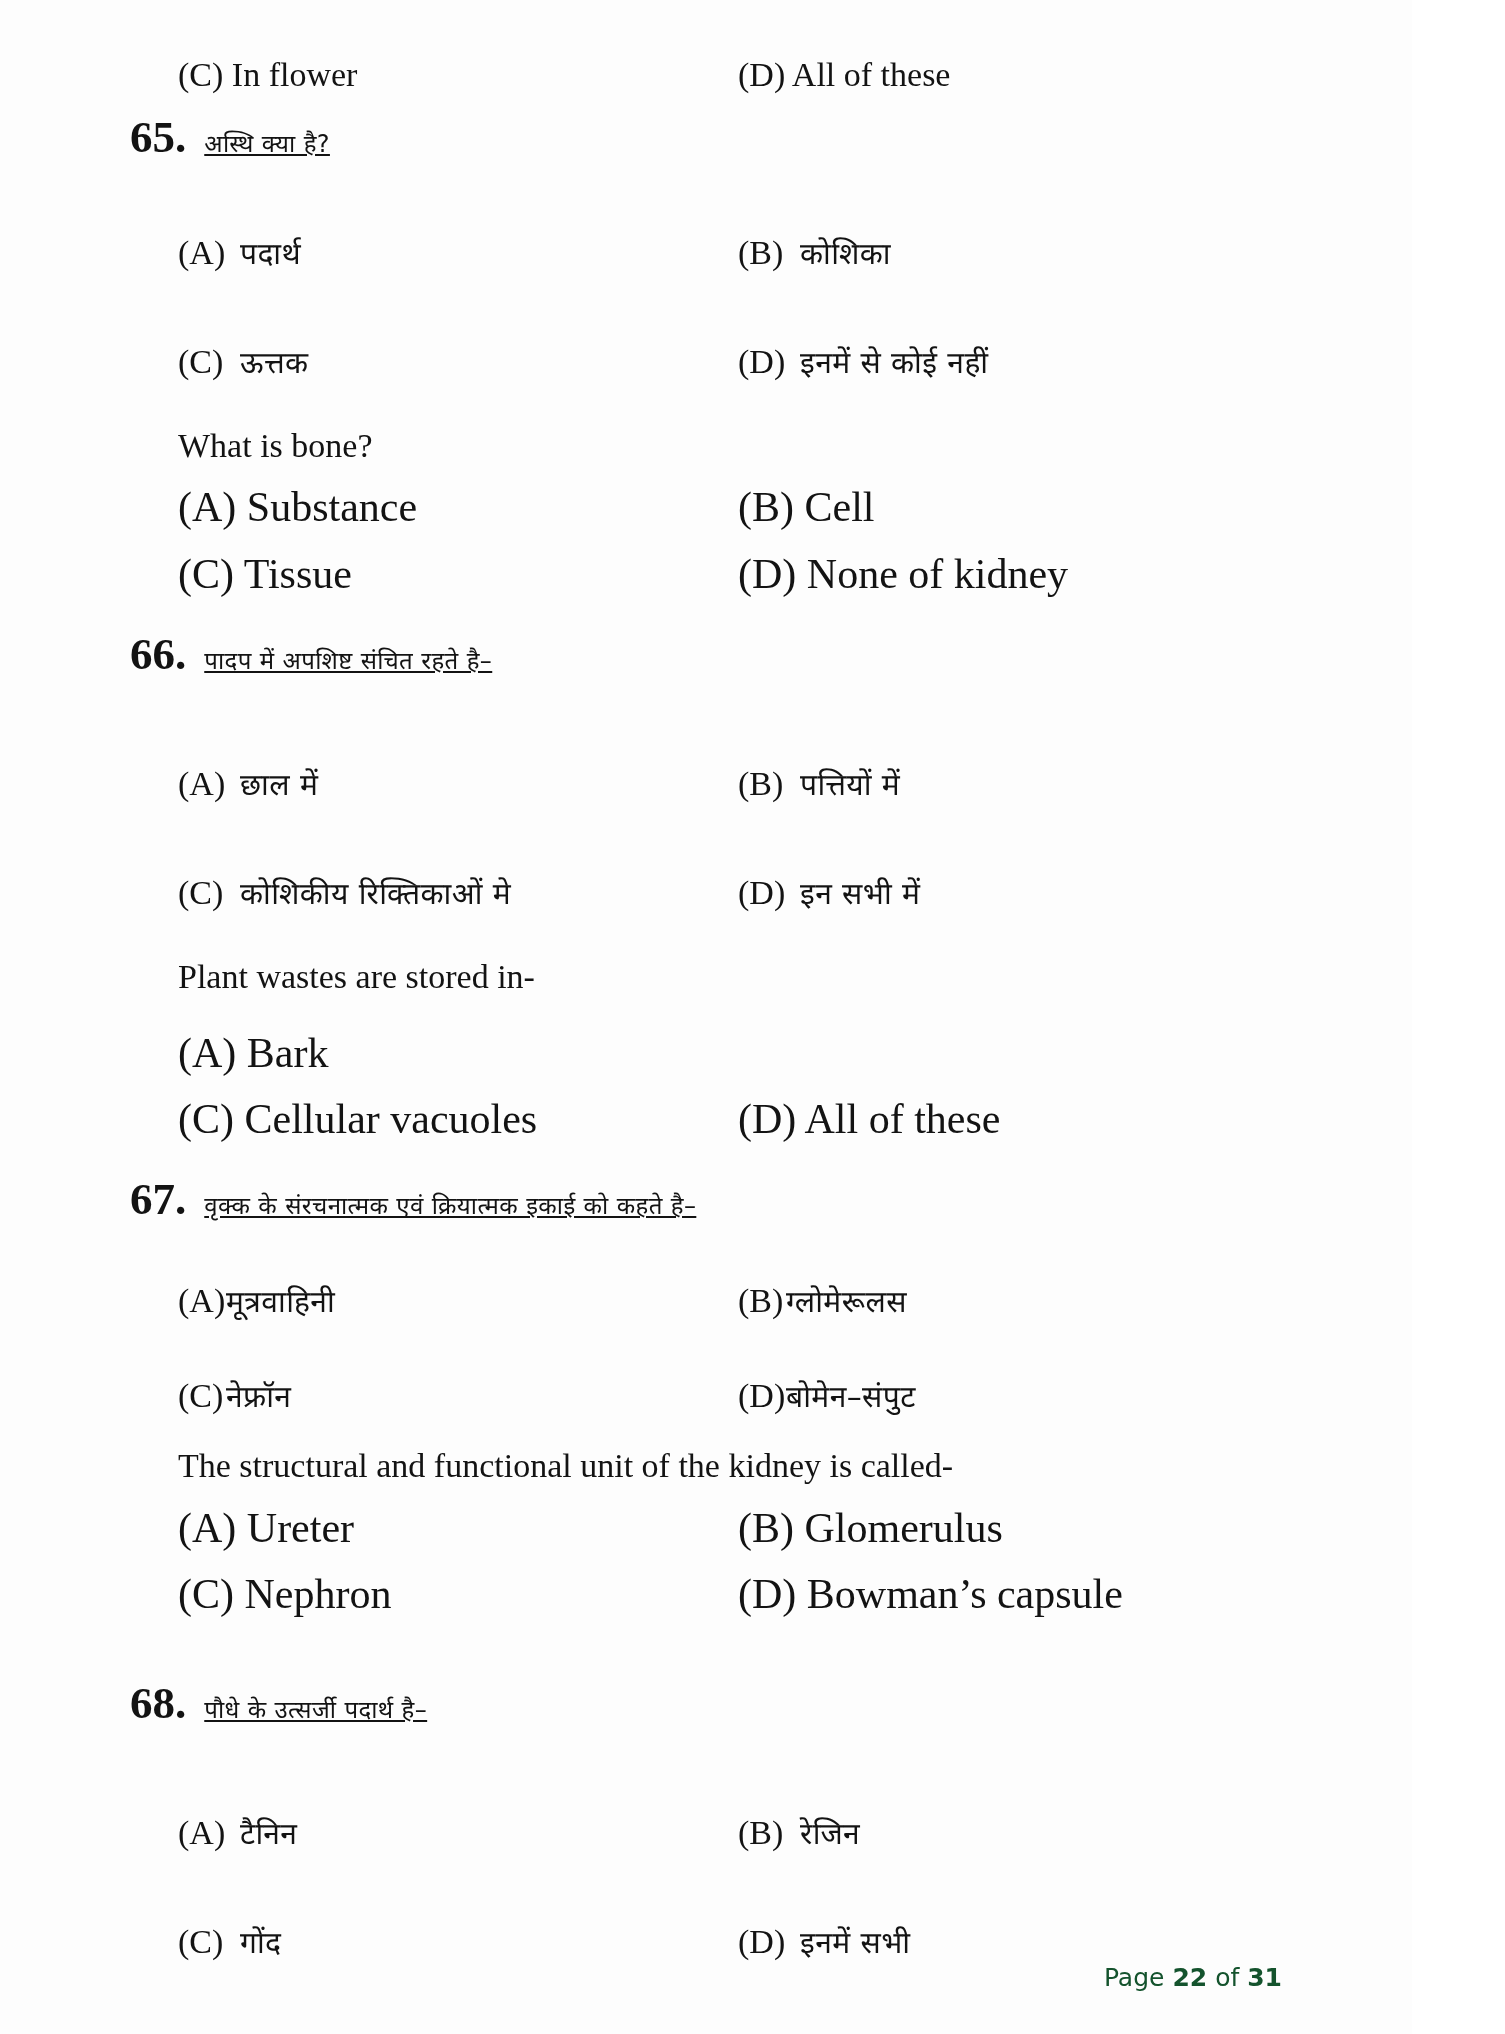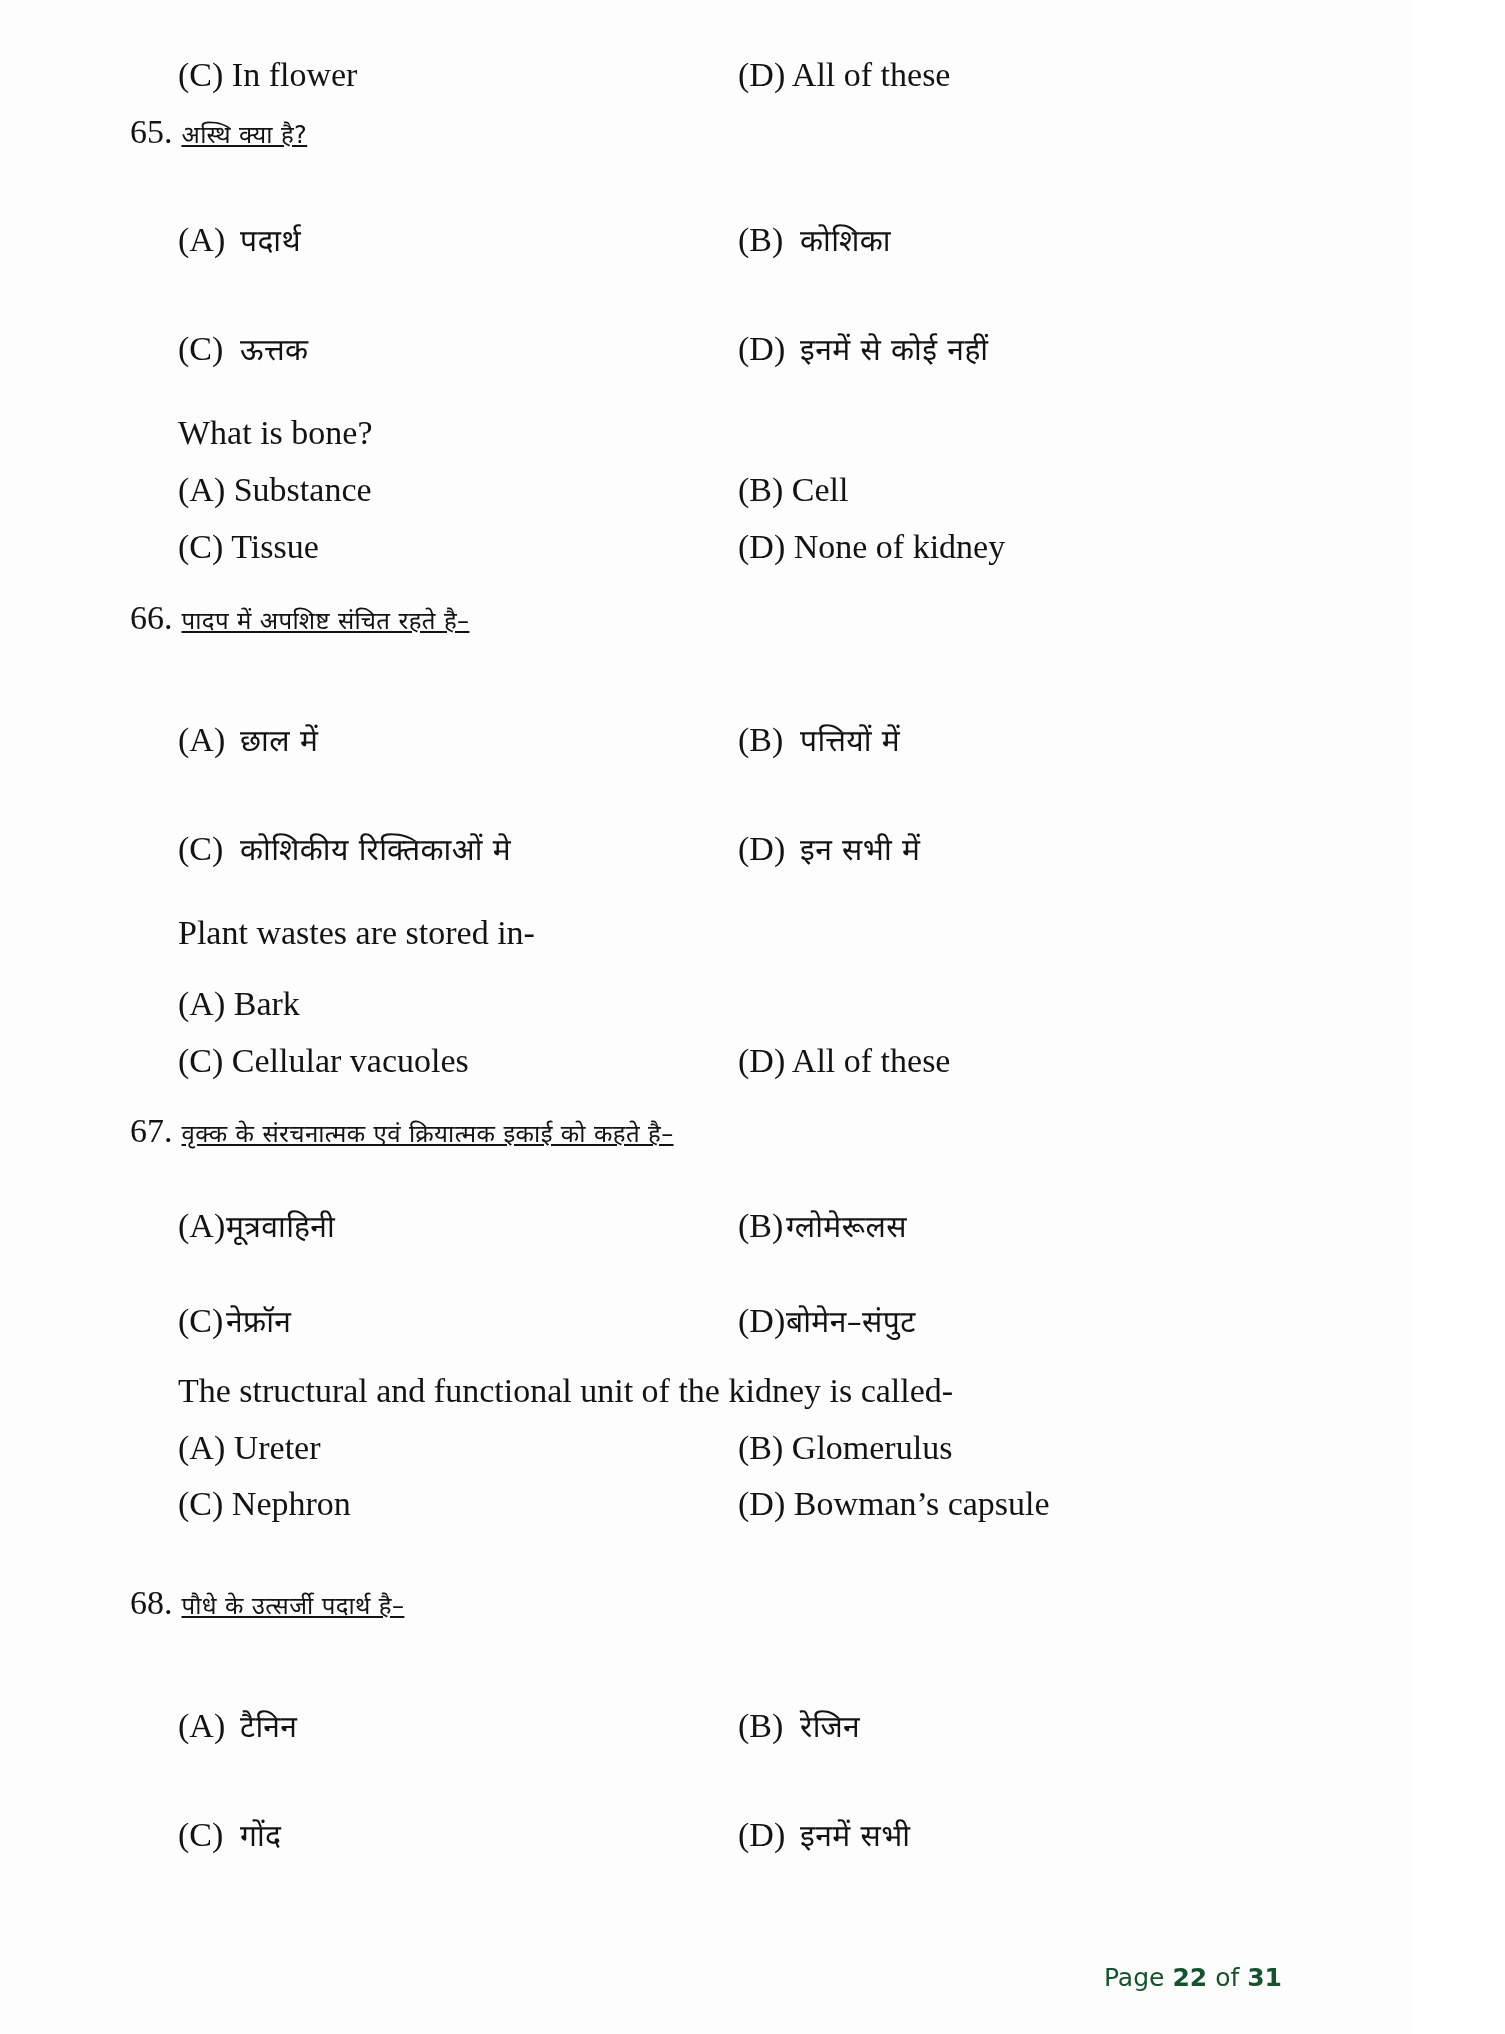--- a/index.html
+++ b/index.html
@@ -37,44 +37,45 @@
   .col-right {
     flex: 1 1 auto;
   }
 
   .q-line {
     display: flex;
     align-items: baseline;
     white-space: nowrap;
   }
   .q-num {
-    font-size: 34px;
+    font-size: 45px;
     line-height: 1.15;
-    margin-right: 9px;
+    margin-right: 18px;
+    font-weight: bold;
   }
 
   
   .en {
     font-family: "Liberation Serif", "DejaVu Serif", serif;
     font-size: 34px;
     line-height: 1.2;
     white-space: nowrap;
   }
   
   .hi {
     font-family: "DejaVu Sans", sans-serif;
     font-size: 24px;
     line-height: 1.35;
     white-space: nowrap;
     letter-spacing: 0.4px;
     text-decoration: underline;
   }
   .opt-en {
     font-family: "Liberation Serif", "DejaVu Serif", serif;
-    font-size: 34px;
+    font-size: 42px;
     line-height: 1.2;
     white-space: nowrap;
   }
   .opt-hi {
     display: flex;
     align-items: baseline;
     white-space: nowrap;
   }
   .opt-hi .lbl {
     font-family: "Liberation Serif", "DejaVu Serif", serif;

